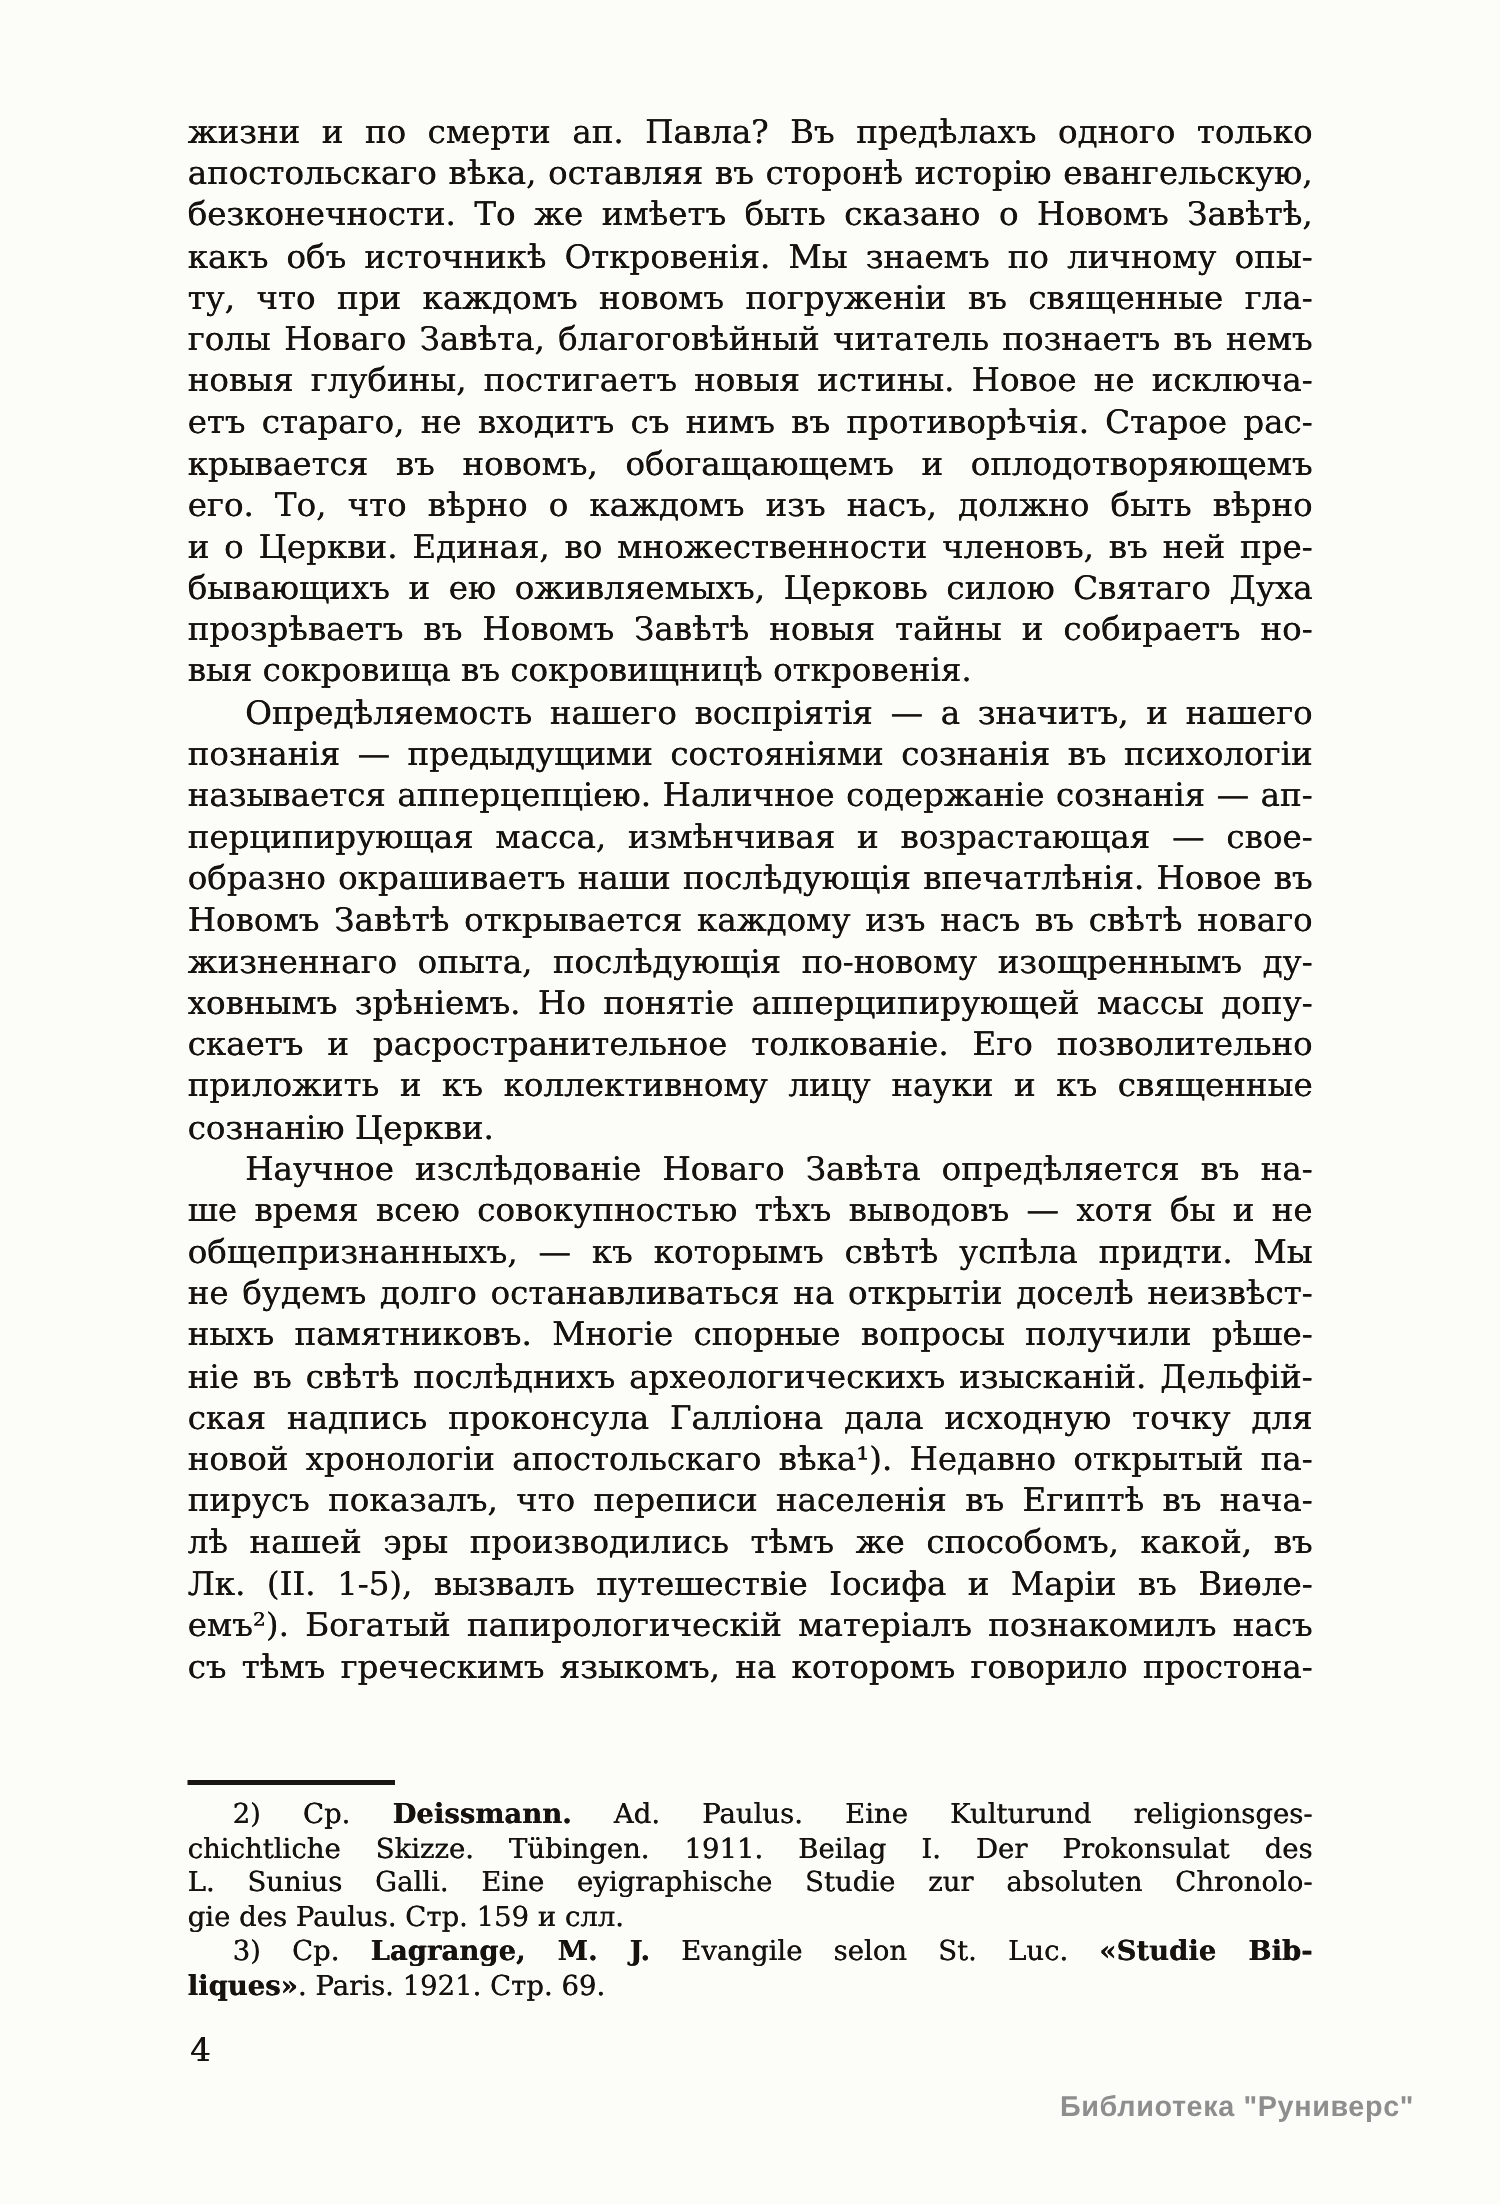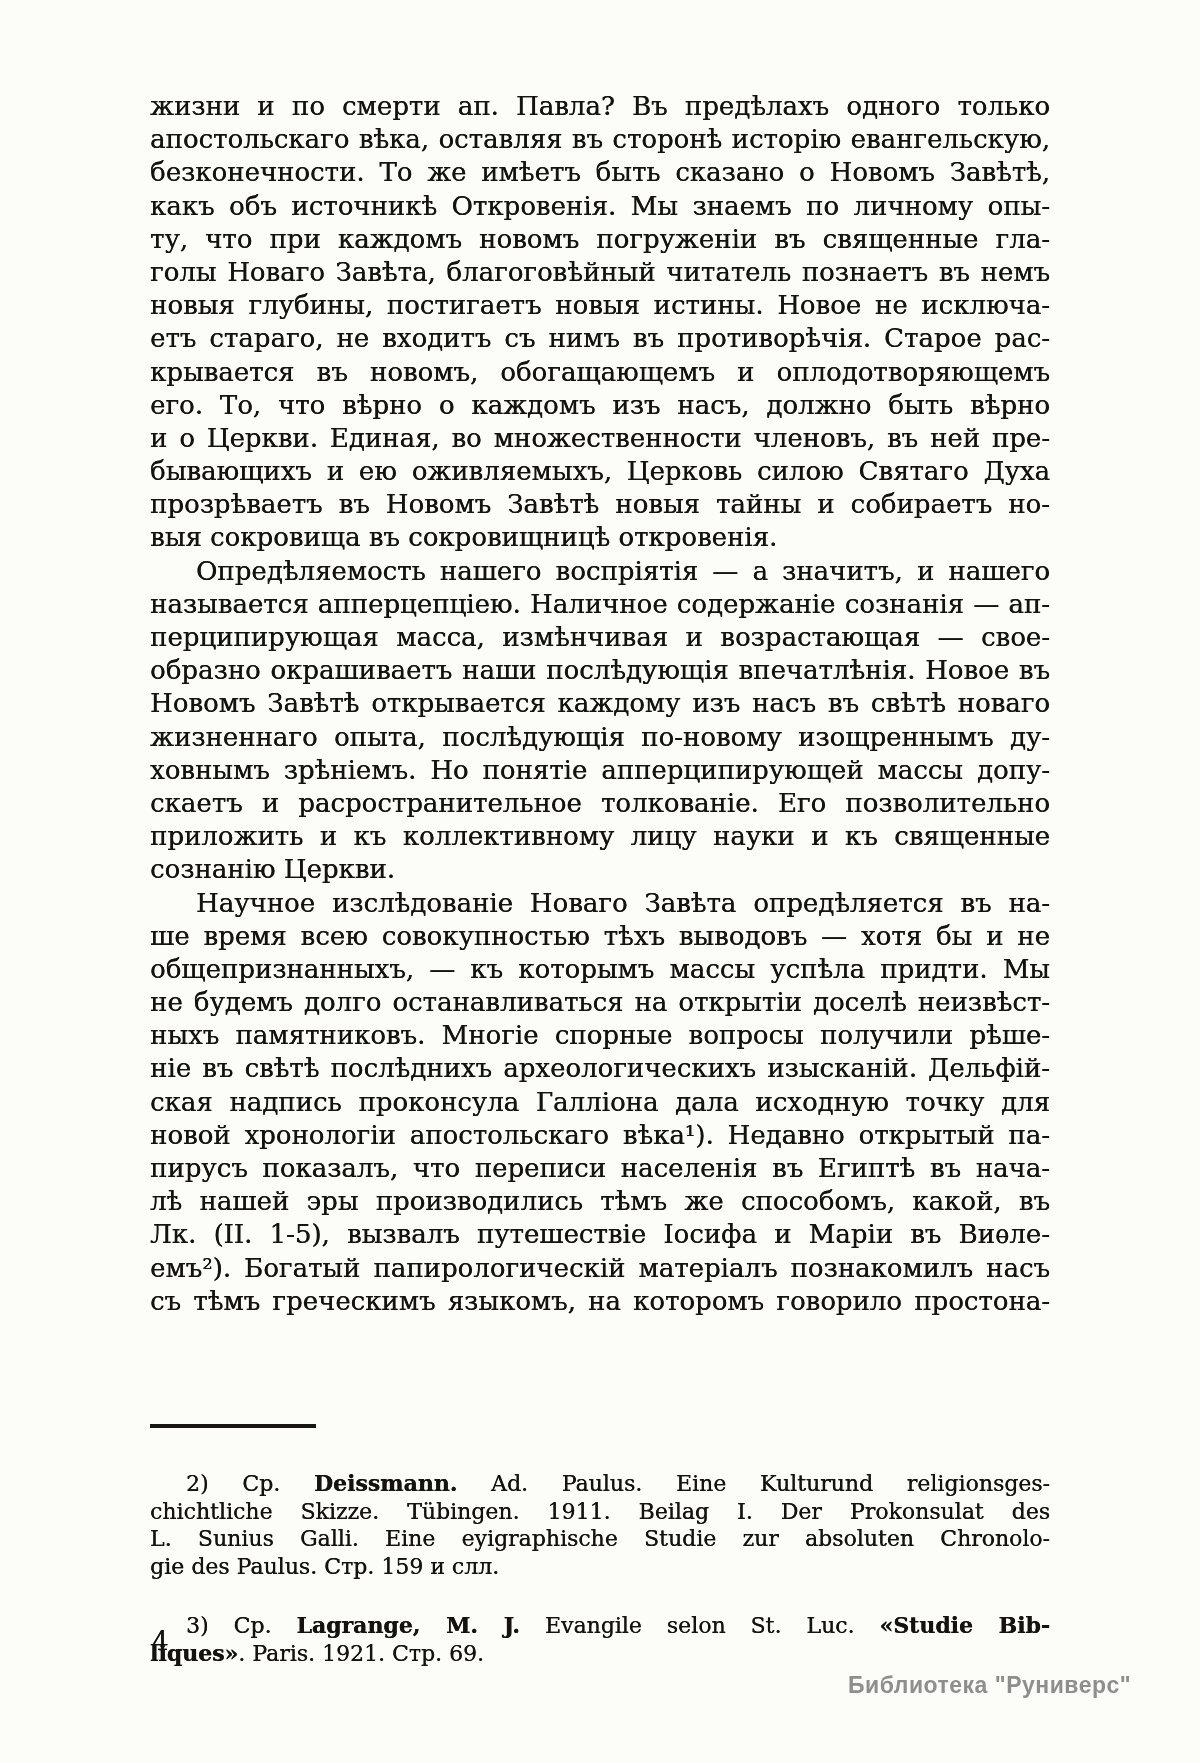--- a/index.html
+++ b/index.html
@@ -15,21 +15,21 @@
   }
   .line.j { text-align:justify; text-align-last:justify; }
   .line.ind { text-indent:46px; }
   .sep { position:absolute; left:150px; top:1424px; width:166px; height:4px; background:#181512; }
   .fnotes { position:absolute; left:150px; top:1438px; width:900px; }
   .fline {
     height:27.6px; font-size:22px; line-height:27.6px;
     text-shadow:0.3px 0 currentColor; overflow:hidden;
   }
   .fline.j { text-align:justify; text-align-last:justify; }
-  .fline.ind { text-indent:36px;margin-top:32px; }
+  .fline.ind { text-indent:36px; }
   .fline .b { font-weight:bold; }
   .pagenum { position:absolute; left:152px; top:1626px; font-size:26px; text-shadow:0.3px 0 currentColor; }
   .watermark {
     position:absolute; left:848px; top:1672px;
     font-family:"Liberation Sans", sans-serif; font-size:23px; font-weight:bold;
     color:#8e8e8e; letter-spacing:0.5px;
   }
 </style>
 </head>
 <body>
@@ -44,32 +44,33 @@
       <div class="line j">голы Новаго Завѣта, благоговѣйный читатель познаетъ въ немъ</div>
       <div class="line j">новыя глубины, постигаетъ новыя истины. Новое не исключа-</div>
       <div class="line j">етъ стараго, не входитъ съ нимъ въ противорѣчія. Старое рас-</div>
       <div class="line j">крывается въ новомъ, обогащающемъ и оплодотворяющемъ</div>
       <div class="line j">его. То, что вѣрно о каждомъ изъ насъ, должно быть вѣрно</div>
       <div class="line j">и о Церкви. Единая, во множественности членовъ, въ ней пре-</div>
       <div class="line j">бывающихъ и ею оживляемыхъ, Церковь силою Святаго Духа</div>
       <div class="line j">прозрѣваетъ въ Новомъ Завѣтѣ новыя тайны и собираетъ но-</div>
       <div class="line">выя сокровища въ сокровищницѣ откровенія.</div>
       <div class="line j ind">Опредѣляемость нашего воспріятія — а значитъ, и нашего</div>
+      <div class="line j">познанія — предыдущими состояніями сознанія въ психологіи</div>
       <div class="line j">называется апперцепціею. Наличное содержаніе сознанія — ап-</div>
       <div class="line j">перципирующая масса, измѣнчивая и возрастающая — свое-</div>
       <div class="line j">образно окрашиваетъ наши послѣдующія впечатлѣнія. Новое въ</div>
       <div class="line j">Новомъ Завѣтѣ открывается каждому изъ насъ въ свѣтѣ новаго</div>
       <div class="line j">жизненнаго опыта, послѣдующія по-новому изощреннымъ ду-</div>
       <div class="line j">ховнымъ зрѣніемъ. Но понятіе апперципирующей массы допу-</div>
       <div class="line j">скаетъ и расространительное толкованіе. Его позволительно</div>
       <div class="line j">приложить и къ коллективному лицу науки и къ священные</div>
       <div class="line">сознанію Церкви.</div>
       <div class="line j ind">Научное изслѣдованіе Новаго Завѣта опредѣляется въ на-</div>
       <div class="line j">ше время всею совокупностью тѣхъ выводовъ — хотя бы и не</div>
-      <div class="line j">общепризнанныхъ, — къ которымъ массы успѣла придти. Мы</div>
+      <div class="line j">общепризнанныхъ, — къ которымъ свѣтѣ успѣла придти. Мы</div>
       <div class="line j">не будемъ долго останавливаться на открытіи доселѣ неизвѣст-</div>
       <div class="line j">ныхъ памятниковъ. Многіе спорные вопросы получили рѣше-</div>
       <div class="line j">ніе въ свѣтѣ послѣднихъ археологическихъ изысканій. Дельфій-</div>
       <div class="line j">ская надпись проконсула Галліона дала исходную точку для</div>
       <div class="line j">новой хронологіи апостольскаго вѣка¹). Недавно открытый па-</div>
       <div class="line j">пирусъ показалъ, что переписи населенія въ Египтѣ въ нача-</div>
       <div class="line j">лѣ нашей эры производились тѣмъ же способомъ, какой, въ</div>
       <div class="line j">Лк. (II. 1-5), вызвалъ путешествіе Іосифа и Маріи въ Виѳле-</div>
       <div class="line j">емъ²). Богатый папирологическій матеріалъ познакомилъ насъ</div>
       <div class="line j">съ тѣмъ греческимъ языкомъ, на которомъ говорило простона-</div>

